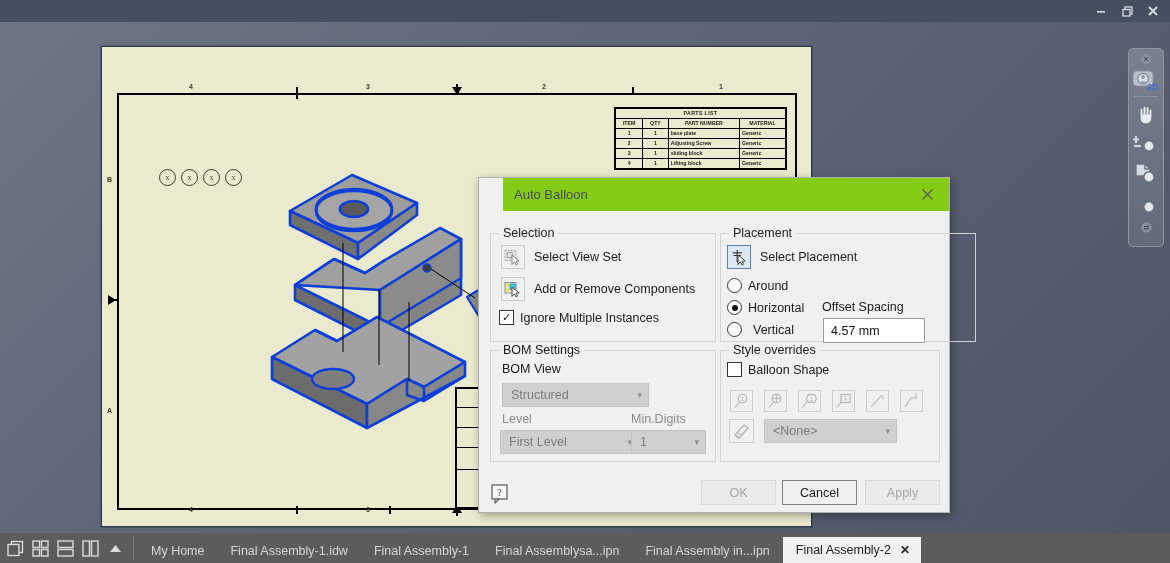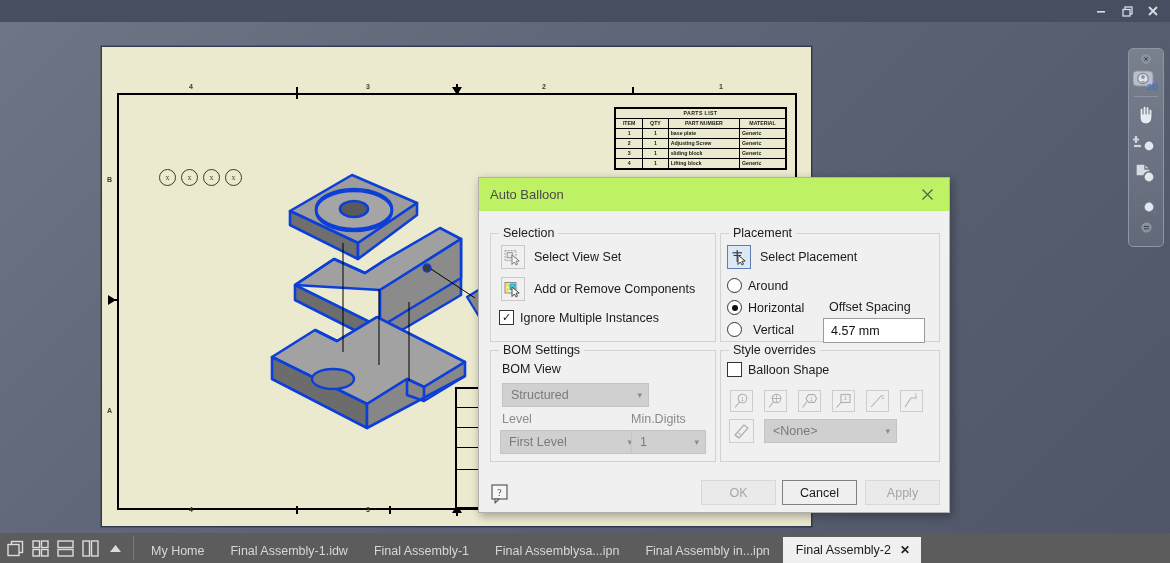--- a/index.html
+++ b/index.html
@@ -117,22 +117,22 @@
   .tab .x{margin-left:9px;font-size:12px;font-weight:bold;color:#222;}
 
   
   #dialog{
     position:absolute;left:478px;top:155px;width:470px;height:334px;
     background:#f0f0f0;border:1px solid #b0b0b0;
     box-shadow:2px 3px 9px rgba(0,0,0,.33);
     font-size:12.5px;color:#1a1a1a;
   }
   #dlgtitle{
-    height:33px;background:#bef264;display:flex;align-items:center;
-    padding-left:11px;border-bottom:0px;
+    height:33px;background:#84cc16;display:flex;align-items:center;
+    padding-left:11px;border-bottom:0px;margin-left:24px;
   }
   #dlgtitle .t{font-size:13px;color:#4a4a4a;}
   #dlgclose{
     position:absolute;right:0;top:0;width:44px;height:33px;
     display:flex;align-items:center;justify-content:center;
     color:#5a5a5a;font-size:15px;cursor:default;
   }
   .grp{
     position:absolute;border:1px solid #d2d2d2;
   }
@@ -435,21 +435,21 @@
         </div>
         <span class="lbl">Add or Remove Components</span>
       </div>
 
       <div class="rowitem" style="position:absolute;left:8px;top:76px;gap:6px;">
         <span class="cbox" id="cb-ignore">✓</span>
         <span class="lbl">Ignore Multiple Instances</span>
       </div>
     </div>
 
-    <div class="grp" style="left:241px;top:55px;width:218px;height:107px;">
+    <div class="grp" style="left:241px;top:55px;width:218px;height:107px;padding-left:36px;">
       <span class="grplabel">Placement</span>
 
       <div class="rowitem" style="position:absolute;left:6px;top:11px;">
         <div class="iconbtn" style="border:1px solid #5a7fb5;background:#dde8f7;">
           <svg width="18" height="17" viewBox="0 0 18 17">
             <path d="M7.2 1 v12" stroke="#3a3a3a" stroke-width="1.2"></path>
             <path d="M2.5 3.8 h9.5" stroke="#3a3a3a" stroke-width="1.2"></path>
             <circle cx="7.2" cy="3.8" r="0" fill="none"></circle>
             <path d="M3.5 6.5 h7.5" stroke="#3a3a3a" stroke-width="1.1"></path>
             <path d="M8 6 L8 15.5 L10.4 13 L12.1 16 L13.6 15.1 L12 12.3 L15.2 12 Z" fill="#fafafa" stroke="#3a3a3a" stroke-width="1" stroke-linejoin="round"></path>
@@ -466,21 +466,21 @@
         <span class="radio on">
             <span class="dot"></span>
           </span>
         <span class="lbl">Horizontal</span>
       </div>
       <div class="rowitem" style="position:absolute;left:6px;top:88px;gap:11px;">
         <span class="radio"></span>
         <span class="lbl">Vertical</span>
       </div>
 
-      <span class="lbl" style="position:absolute;left:108px;top:66px;">Offset Spacing</span>
+      <span class="lbl" style="position:absolute;left:101px;top:66px;">Offset Spacing</span>
       <div class="txtinput" style="position:absolute;left:102px;top:84px;width:86px;">4.57 mm</div>
     </div>
 
     <div class="grp" style="left:11px;top:172px;width:224px;height:110px;">
       <span class="grplabel">BOM Settings</span>
       <span class="lbl" style="position:absolute;left:11px;top:11px;">BOM View</span>
       <div class="selbox" style="position:absolute;left:11px;top:32px;width:131px;justify-content:space-between;">
         <span>Structured</span>
         <span class="chev">▾</span>
       </div>

